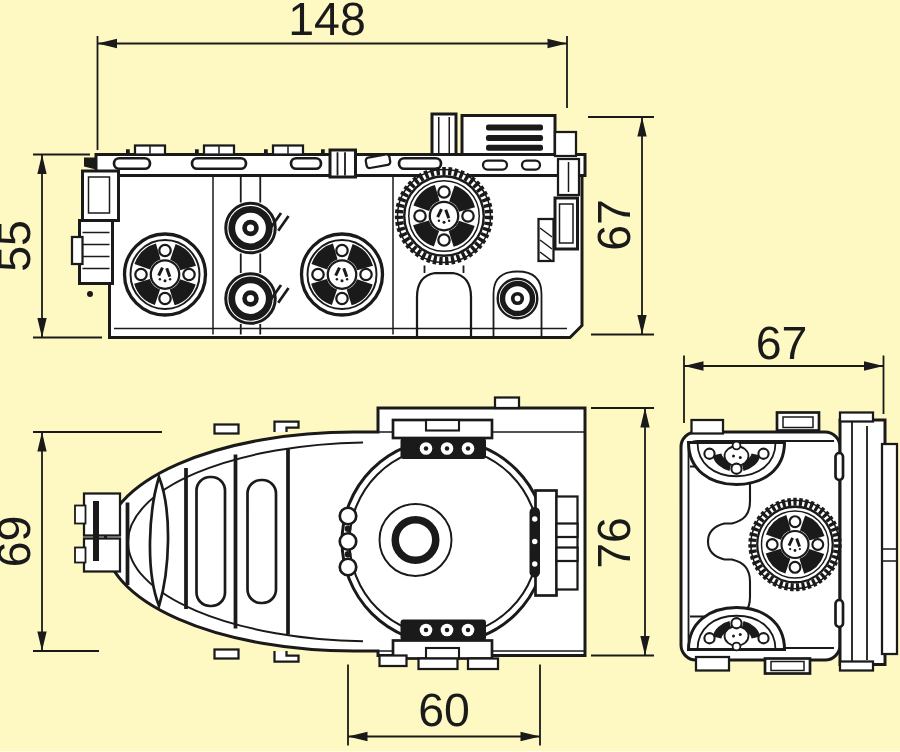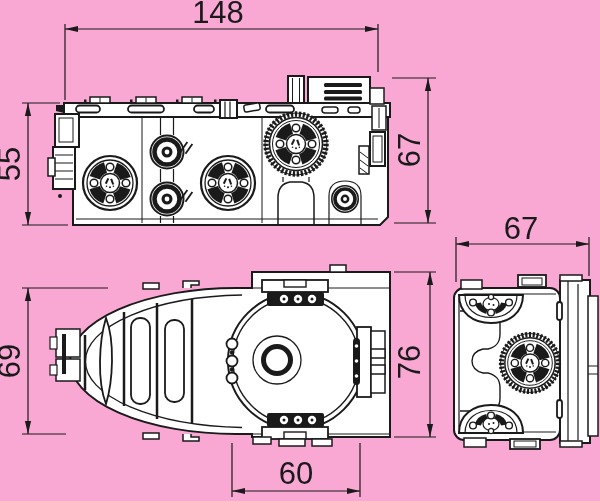--- a/index.html
+++ b/index.html
@@ -1,16 +1,16 @@
 <!DOCTYPE html>
 <html><head>
 <meta charset="utf-8">
 <style>
   html,body{margin:0;padding:0;background:#fff;}
-  .canvas{position:relative;width:600px;height:501px;background:#f9a8d4;overflow:hidden;
+  .canvas{position:relative;width:600px;height:501px;background:#fef9c3;overflow:hidden;
           font-family:"Liberation Sans", sans-serif;}
   svg{display:block}
   .ln{fill:none;stroke:#1a1a1a;stroke-linecap:butt;stroke-linejoin:miter;}
   .fw{fill:#ffffff;stroke:#1a1a1a;}
   .fd{fill:#1a1a1a;stroke:none;}
   .dim{fill:none;stroke:#1a1a1a;stroke-width:1.2;}
   .dimtext{font-family:"Liberation Sans", sans-serif;font-size:31px;fill:#1a1a1a;}
 </style>
 </head>
 <body>

